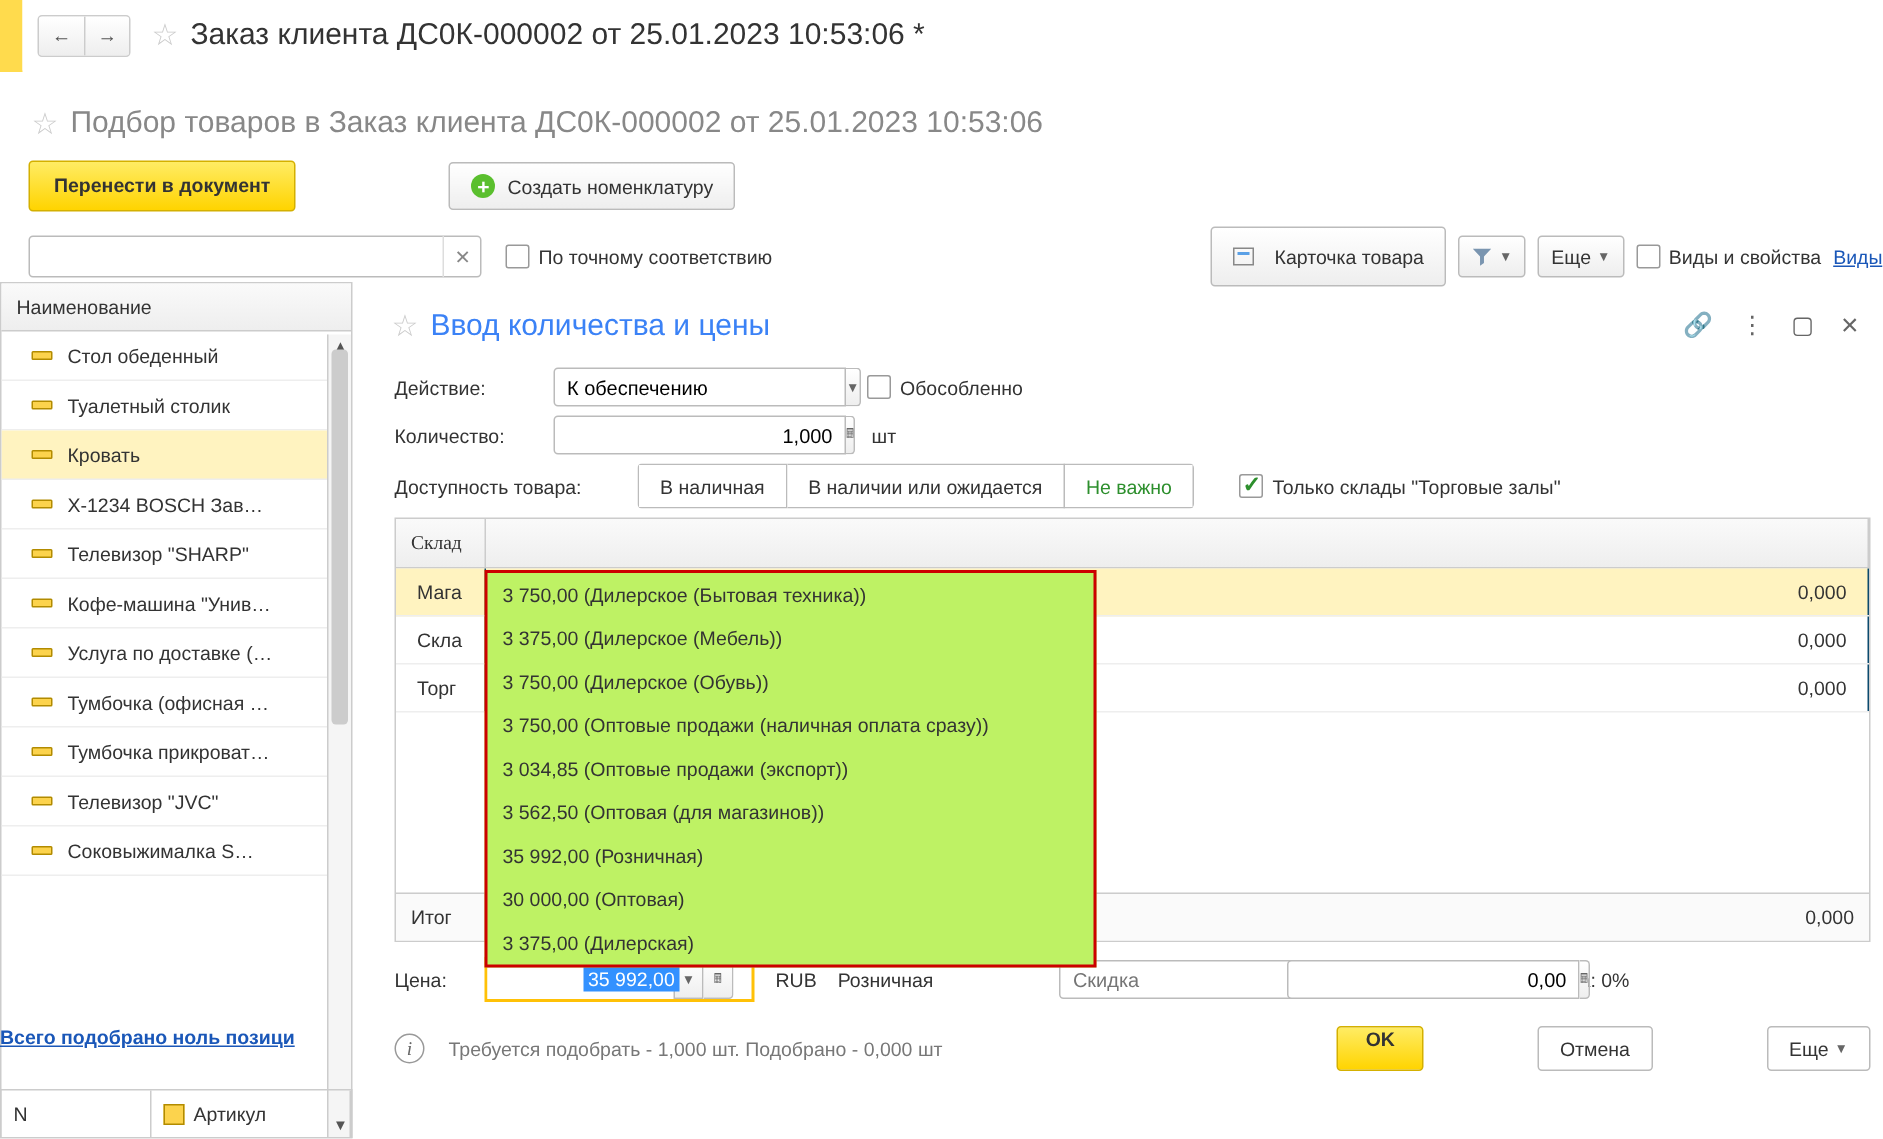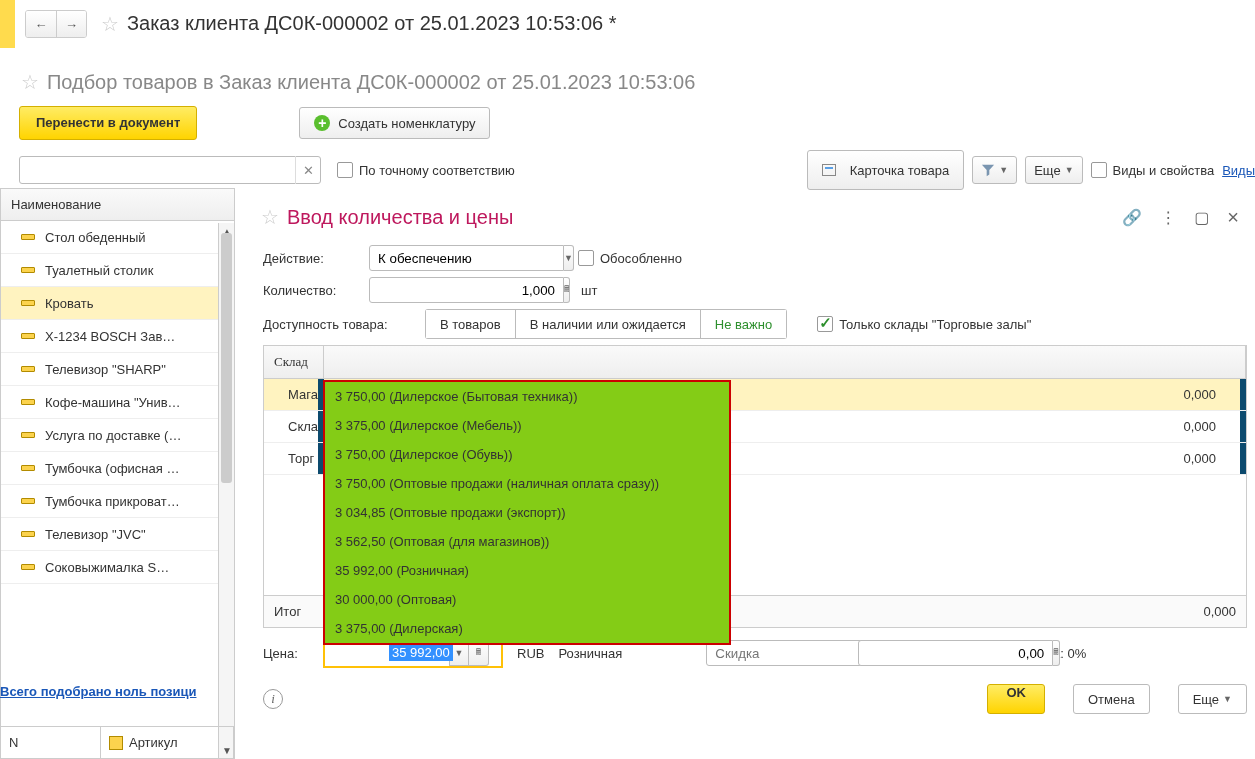--- a/index.html
+++ b/index.html
@@ -71,21 +71,21 @@
   .tree-scrollbar .thumb{ position:absolute; left:2px; top:10px; right:2px; height:250px; background:#ccc; border-radius:3px; }
   .tree-scrollbar .arrow{position:absolute; left:0; width:16px; height:16px; display:flex; align-items:center; justify-content:center; color:#555; font-size:10px;}
   .tree-footer-link { position:absolute; left:0px; width:234px; top: calc(188px + 490px); padding:6px 0; }
   .bottom-cols { position:absolute; left:0; bottom:0; width:235px; height:33px; border:1px solid #ccc; display:flex; }
   .bottom-cols .col { border-right:1px solid #ccc; padding:6px 8px; display:flex; align-items:center; gap:6px; }
   
   .modal {
     position:absolute; left:255px; top:195px; right:0; bottom:0; background:#fff;
   }
   .modal-head { display:flex; align-items:center; padding:0 16px 0 6px; height:44px; }
-  .modal-title { font-size:20px; color:#be185d; }
+  .modal-title { font-size:20px; color:#3b82f6; }
   .modal-head-right { margin-left:auto; display:flex; align-items:center; gap:18px; color:#666; }
   .modal-head-right span { cursor:pointer; font-size:16px; }
   .modal-body { padding:0 8px; }
   .form-row { display:flex; align-items:center; margin:6px 0; gap:10px; }
   .form-label { width:96px; }
   .combo { position:relative; height:26px; display:flex; }
   .combo-input { height:26px; border:1px solid #bbb; border-radius:3px 0 0 3px; padding:0 8px; flex:1; }
   .combo-btn { width:20px; height:26px; border:1px solid #bbb; border-left:none; background:linear-gradient(#fff,#eee); display:flex; align-items:center; justify-content:center; font-size:9px; color:#666; cursor:pointer; }
   .combo-btn.last { border-radius:0 3px 3px 0; }
   .num-input { text-align:right; }
@@ -93,39 +93,39 @@
   .seg-btns .seg { height:30px; padding:0 14px; border:1px solid #bbb; display:flex; align-items:center; cursor:pointer; background:#fff; }
   .seg-btns .seg + .seg { border-left:none; }
   .seg-btns .seg.active { color:#2d8f2d; }
   .grid {
     border:1px solid #ccc; margin-top:6px;
   }
   .grid-head { display:flex; background:linear-gradient(#fafafa,#eee); border-bottom:1px solid #ccc;font-family:Liberation Serif, serif; }
   .grid-head .gcol { padding:8px 10px; border-right:1px solid #ccc; }
   .grid-row { display:flex; border-bottom:1px solid #eee; }
   .grid-row.sel { background:#fff3c0; }
-  .grid-row .gcell { padding:8px 24px; border-right:6px solid #0c4a6e; }
+  .grid-row .gcell { padding:8px 14px; border-right:1px solid #0c4a6e; }
   .gcol.c1, .gcell.c1 { width:60px; }
   .gcol.c2, .gcell.c2 { flex:1; }
   .gcell.c2 { text-align:right; }
   .grid-total { display:flex; border-top:1px solid #ccc; background:#fafafa; }
   .grid-total .tleft{ width:60px; padding:8px 10px; border-right:1px solid #ccc; }
   .grid-total .tright{ flex:1; padding:8px 10px; text-align:right; }
   .price-row { display:flex; align-items:center; gap:14px; margin-top:10px; }
   .price-field { position:relative; border:2px solid #ffc107; height:30px; display:flex; width:180px; }
   .price-field input { border:none; text-align:right; padding:0 4px; width:124px; background:#fff; color:#fff; }
   .price-field .selected-val { position:absolute; left:64px; top:4px; background:#3391ff; color:#fff; padding:1px 3px; font-size:13px; }
   .modal-footer { display:flex; align-items:center; gap:16px; margin-top:12px; padding:4px 0 10px 0; }
   .info-i { width:20px; height:20px; border:1px solid #999; border-radius:50%; display:flex; align-items:center; justify-content:center; font-style:italic; color:#666; font-family: "Times New Roman", serif; }
   .footer-right{ margin-left:auto; display:flex; gap:28px; }
   .btn-yellow-sm { height:30px; padding:0 18px; background:linear-gradient(#ffec64,#ffd400); border:1px solid #d4b000; border-radius:3px; font-weight:bold; cursor:pointer; }
-  .btn-white-sm { height:30px; padding:0 14px; background:#fff; border:1px solid #bbb; border-radius:3px; cursor:pointer; display:flex; align-items:center; gap:4px; }
+  .btn-white-sm { height:30px; padding:0 14px; background:#fff; border:1px solid #bbb; border-radius:3px; cursor:pointer; display:flex; align-items:center; gap:4px;margin-left:48px; }
   .dropdown-list {
     position:absolute; left:323px; top:380px; width:408px;
-    background:#84cc16; border:2px solid #cc0000;
+    background:#bef264; border:2px solid #cc0000;
   }
   .dropdown-item { padding:7px 10px; cursor:pointer; }
   .card-icon{ width:14px; height:12px; border:1px solid #888; display:inline-block; margin-right:6px; position:relative; vertical-align:middle; }
   .card-icon::before{ content:""; position:absolute; left:2px; top:2px; right:2px; height:2px; background:#5aa0e6; }
   .funnel-svg{ width:14px; height:14px; }
   .grey-text{ color:#777; }
 
 </style>
 </head>
 <body>
@@ -292,21 +292,21 @@
           <input class="combo-input num-input" value="1,000" style="">
           <span class="combo-btn last">🖩</span>
         </div>
         <span style="margin-left:6px;">шт</span>
       </div>
 
       <div class="form-row">
         <span style="width:152px;">Доступность товара:</span>
         <div class="seg-btns">
           <div class="seg">
-              <span>В товаров</span>
+              <span>В наличная</span>
             </div>
           <div class="seg">
               <span>В наличии или ожидается</span>
             </div>
           <div class="seg active">
               <span>Не важно</span>
             </div>
         </div>
         <label style="display:flex;align-items:center;margin-left:20px;">
           <span class="chk checked"></span>
@@ -357,20 +357,21 @@
         </div>
         <div class="combo" style="width:130px;padding-left:20px;">
           <input class="combo-input num-input" value="0,00" style="">
           <span class="combo-btn last">🖩</span>
         </div>
         <span>Макс. скидка: 0%</span>
       </div>
 
       <div class="modal-footer">
         <span class="info-i">i</span>
+        <span class="grey-text">Требуется подобрать - 1,000 шт. Подобрано - 0,000 шт</span>
         <div class="footer-right">
           <span class="btn-yellow-sm">OK</span>
           <span class="btn-white-sm">
               <span>Отмена</span>
             </span>
           <span class="btn-white-sm">
               <span>Еще</span>
               <span class="dd-caret">▼</span>
             </span>
         </div>

